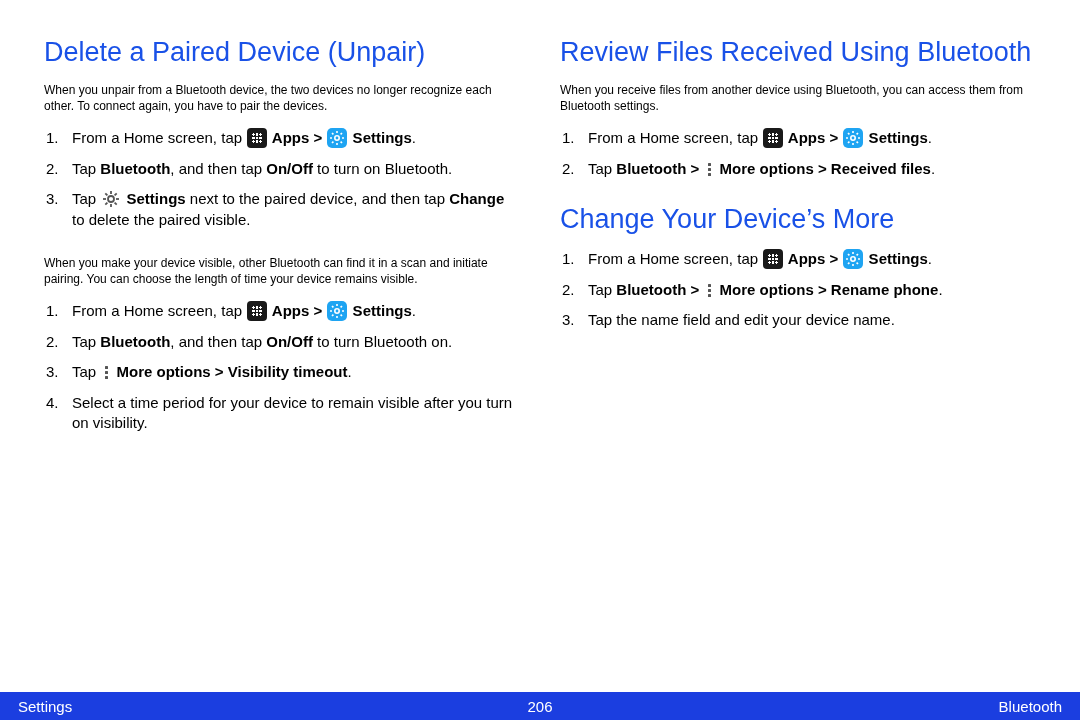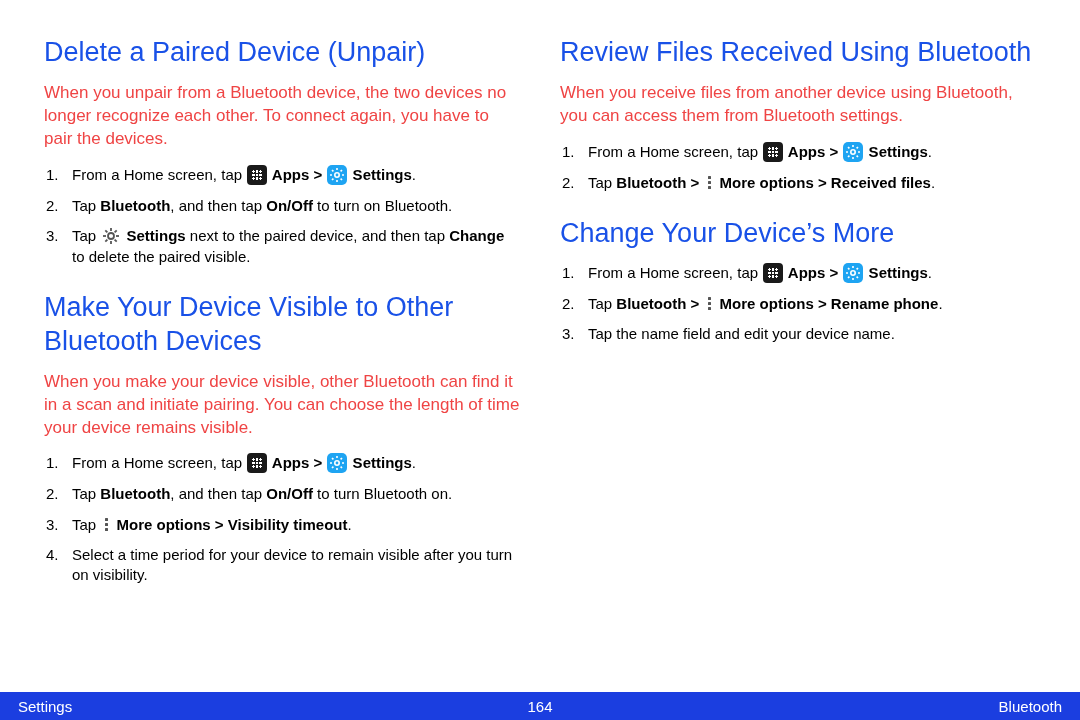--- a/index.html
+++ b/index.html
@@ -22,24 +22,24 @@
     min-width: 0;
   }
   h2 {
     color: #1951e7;
     font-weight: 400;
     font-size: 27px;
     line-height: 1.25;
     margin-bottom: 12px;
   }
   p.intro {
-    font-size: 17px;
+    font-size: 12px;
     line-height: 1.35;
     margin-bottom: 14px;
-    color: #ef4444;
+    color: #000000;
   }
   ol {
     list-style: none;
     counter-reset: item;
     margin-left: 0;
     margin-bottom: 24px;
   }
   ol li {
     counter-increment: item;
     font-size: 15px;
@@ -169,21 +169,20 @@
                 <line x1="15" y1="10" x2="18" y2="10"></line>
                 <line x1="4.3" y1="4.3" x2="6.4" y2="6.4"></line>
                 <line x1="13.6" y1="13.6" x2="15.7" y2="15.7"></line>
                 <line x1="4.3" y1="15.7" x2="6.4" y2="13.6"></line>
                 <line x1="13.6" y1="6.4" x2="15.7" y2="4.3"></line>
               </g>
             </svg></span><span class="bold"> Settings</span><span> next to the paired device, and then tap </span><span class="bold">Change</span><span> to delete the paired visible.</span>
       </li>
     </ol>
 
-    <h2>Make Your Device Visible to Other Bluetooth Devices</h2>
     <p class="intro">When you make your device visible, other Bluetooth can find it in a scan and initiate pairing. You can choose the length of time your device remains visible.</p>
     <ol>
       <li>
         <span>From a Home screen, tap </span><span class="icon icon-apps"></span><span class="bold"> Apps &gt; </span><span class="icon icon-settings-blue"><svg width="16" height="16" viewBox="0 0 16 16">
               <g fill="#fff">
                 <circle cx="8" cy="8" r="2.2" fill="none" stroke="#fff" stroke-width="1.6"></circle>
                 <g stroke="#fff" stroke-width="1.6">
                   <line x1="8" y1="1" x2="8" y2="3"></line>
                   <line x1="8" y1="13" x2="8" y2="15"></line>
                   <line x1="1" y1="8" x2="3" y2="8"></line>
@@ -255,15 +254,15 @@
       <li>
         <span>Tap </span><span class="bold">Bluetooth &gt; </span><span class="icon-more"><span></span><span></span><span></span></span><span class="bold"> More options &gt; Rename&nbsp;phone</span><span>.</span>
       </li>
       <li>Tap the name field and edit your device name.</li>
     </ol>
   </div>
 </div>
 
 <div class="footer">
   <span>Settings</span>
-  <span class="center">164</span>
+  <span class="center">206</span>
   <span>Bluetooth</span>
 </div>
 
 </body></html>

